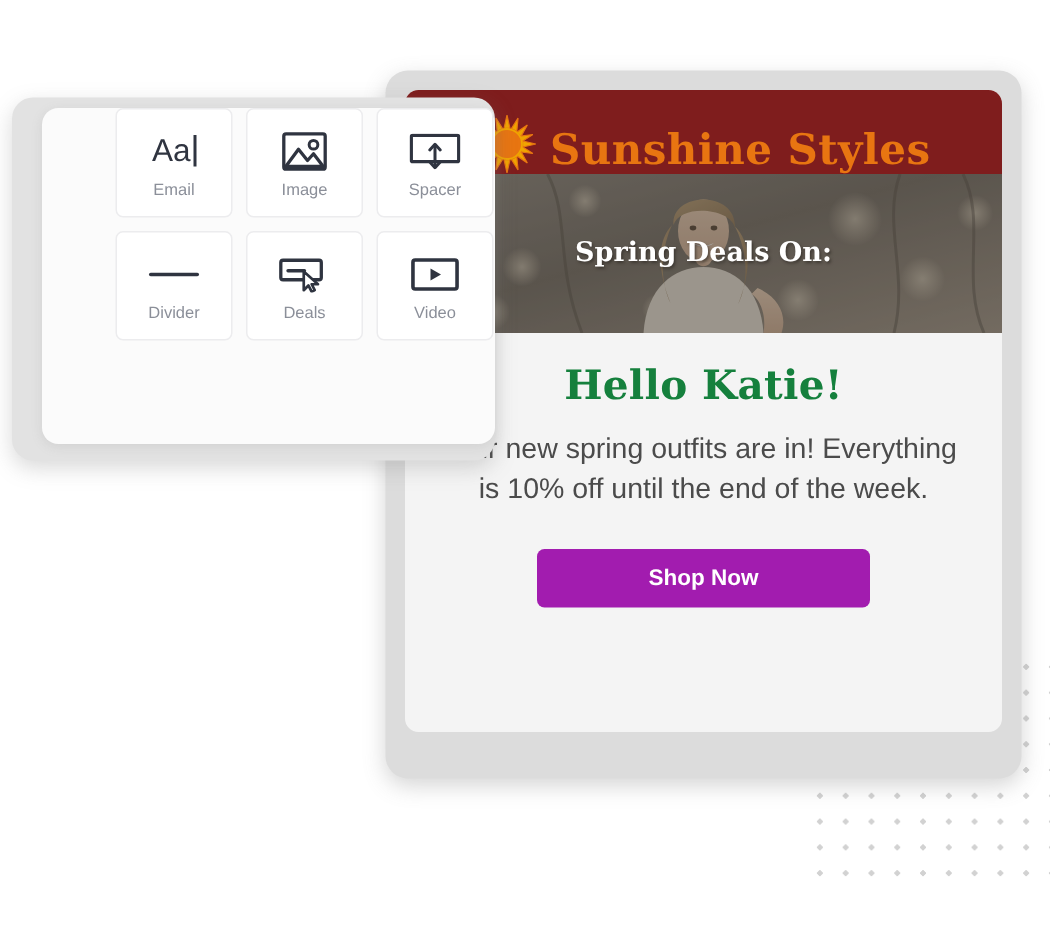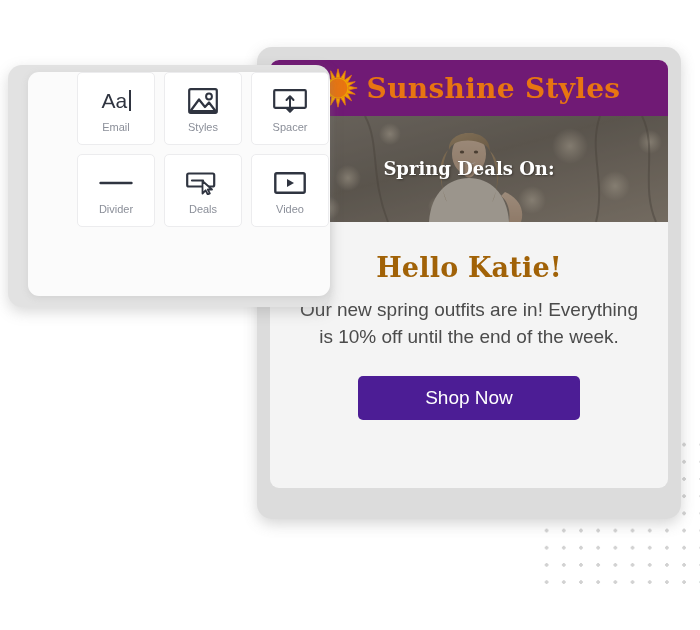--- a/index.html
+++ b/index.html
@@ -38,23 +38,23 @@
     left:13px; top:13px;
     width:398px; height:428px;
     background:#f4f4f4;
     border-radius:9px;
     overflow:hidden;
   }
 
   
   #brand-banner{
     height:56px;
-    background:#701a75;
+    background:#7f1d1d;
     display:flex;
-    align-items:center;
+    align-items:flex-end;
     justify-content:center;
     gap:9px;
   }
   #sun-icon{width:40px;height:40px;display:block;flex:0 0 auto;}
   #brand-name{
     font-family:"DejaVu Serif", serif;
     font-weight:bold;
     font-size:28px;
     color:#e87511;
     letter-spacing:.3px;
@@ -93,43 +93,43 @@
     text-shadow:1px 1px 2px rgba(40,35,30,.6);
     line-height:1.12;
   }
 
   
   #email-body{padding:20px 24px 0;text-align:center;}
   #greeting{
     font-family:"DejaVu Serif", serif;
     font-weight:bold;
     font-size:27px;
-    color:#a16207;
-    margin:10px 0 14px;
+    color:#15803d;
+    margin:0 0 14px;
     letter-spacing:.2px;
   }
   #body-copy{
     font-family:"Liberation Sans", sans-serif;
     font-size:19px;
     line-height:1.40;
     color:#4b4b4b;
     margin:0 0 26px;
   }
   #shop-now-button{
     display:block;
     width:222px;
     margin:0 auto;
     padding:11px 0;
-    background:#4c1d95;
+    background:#a21caf;
     color:#ffffff;
     border:none;
     border-radius:5px;
     font-family:"Liberation Sans", sans-serif;
-    font-weight:normal;
-    font-size:19px;
+    font-weight:bold;
+    font-size:15px;
     cursor:pointer;
   }
 
   
   #builder-backdrop{
     position:absolute;
     left:8px; top:65px;
     width:322px; height:242px;
     background:#e2e2e2;
     border-radius:14px;
@@ -312,21 +312,21 @@
       </div>
 
       <div class="widget-tile">
         <div class="widget-glyph">
           <svg width="30" height="26" viewBox="0 0 30 26">
             <rect x="1.2" y="1.2" width="27.6" height="23.6" rx="1.5" fill="none" stroke="#2f3440" stroke-width="2.2"></rect>
             <circle cx="21" cy="8.5" r="2.9" fill="none" stroke="#2f3440" stroke-width="2"></circle>
             <path d="M2.5,23 L11,11.5 L17,19 L21,14.5 L27.5,23 Z" fill="none" stroke="#2f3440" stroke-width="2.2" stroke-linejoin="round"></path>
           </svg>
         </div>
-        <div class="widget-label">Styles</div>
+        <div class="widget-label">Image</div>
       </div>
 
       <div class="widget-tile">
         <div class="widget-glyph">
           <svg width="34" height="24" viewBox="0 0 34 24">
             <rect x="1.2" y="1.2" width="31.6" height="17.6" rx="1" fill="none" stroke="#2f3440" stroke-width="2.2"></rect>
             <path d="M17,8 L17,22" stroke="#2f3440" stroke-width="2"></path>
             <path d="M13.5,11 L17,7.2 L20.5,11" fill="none" stroke="#2f3440" stroke-width="2" stroke-linejoin="round" stroke-linecap="round"></path>
             <path d="M13.5,19 L17,22.8 L20.5,19" fill="none" stroke="#2f3440" stroke-width="2" stroke-linejoin="round" stroke-linecap="round"></path>
           </svg>

